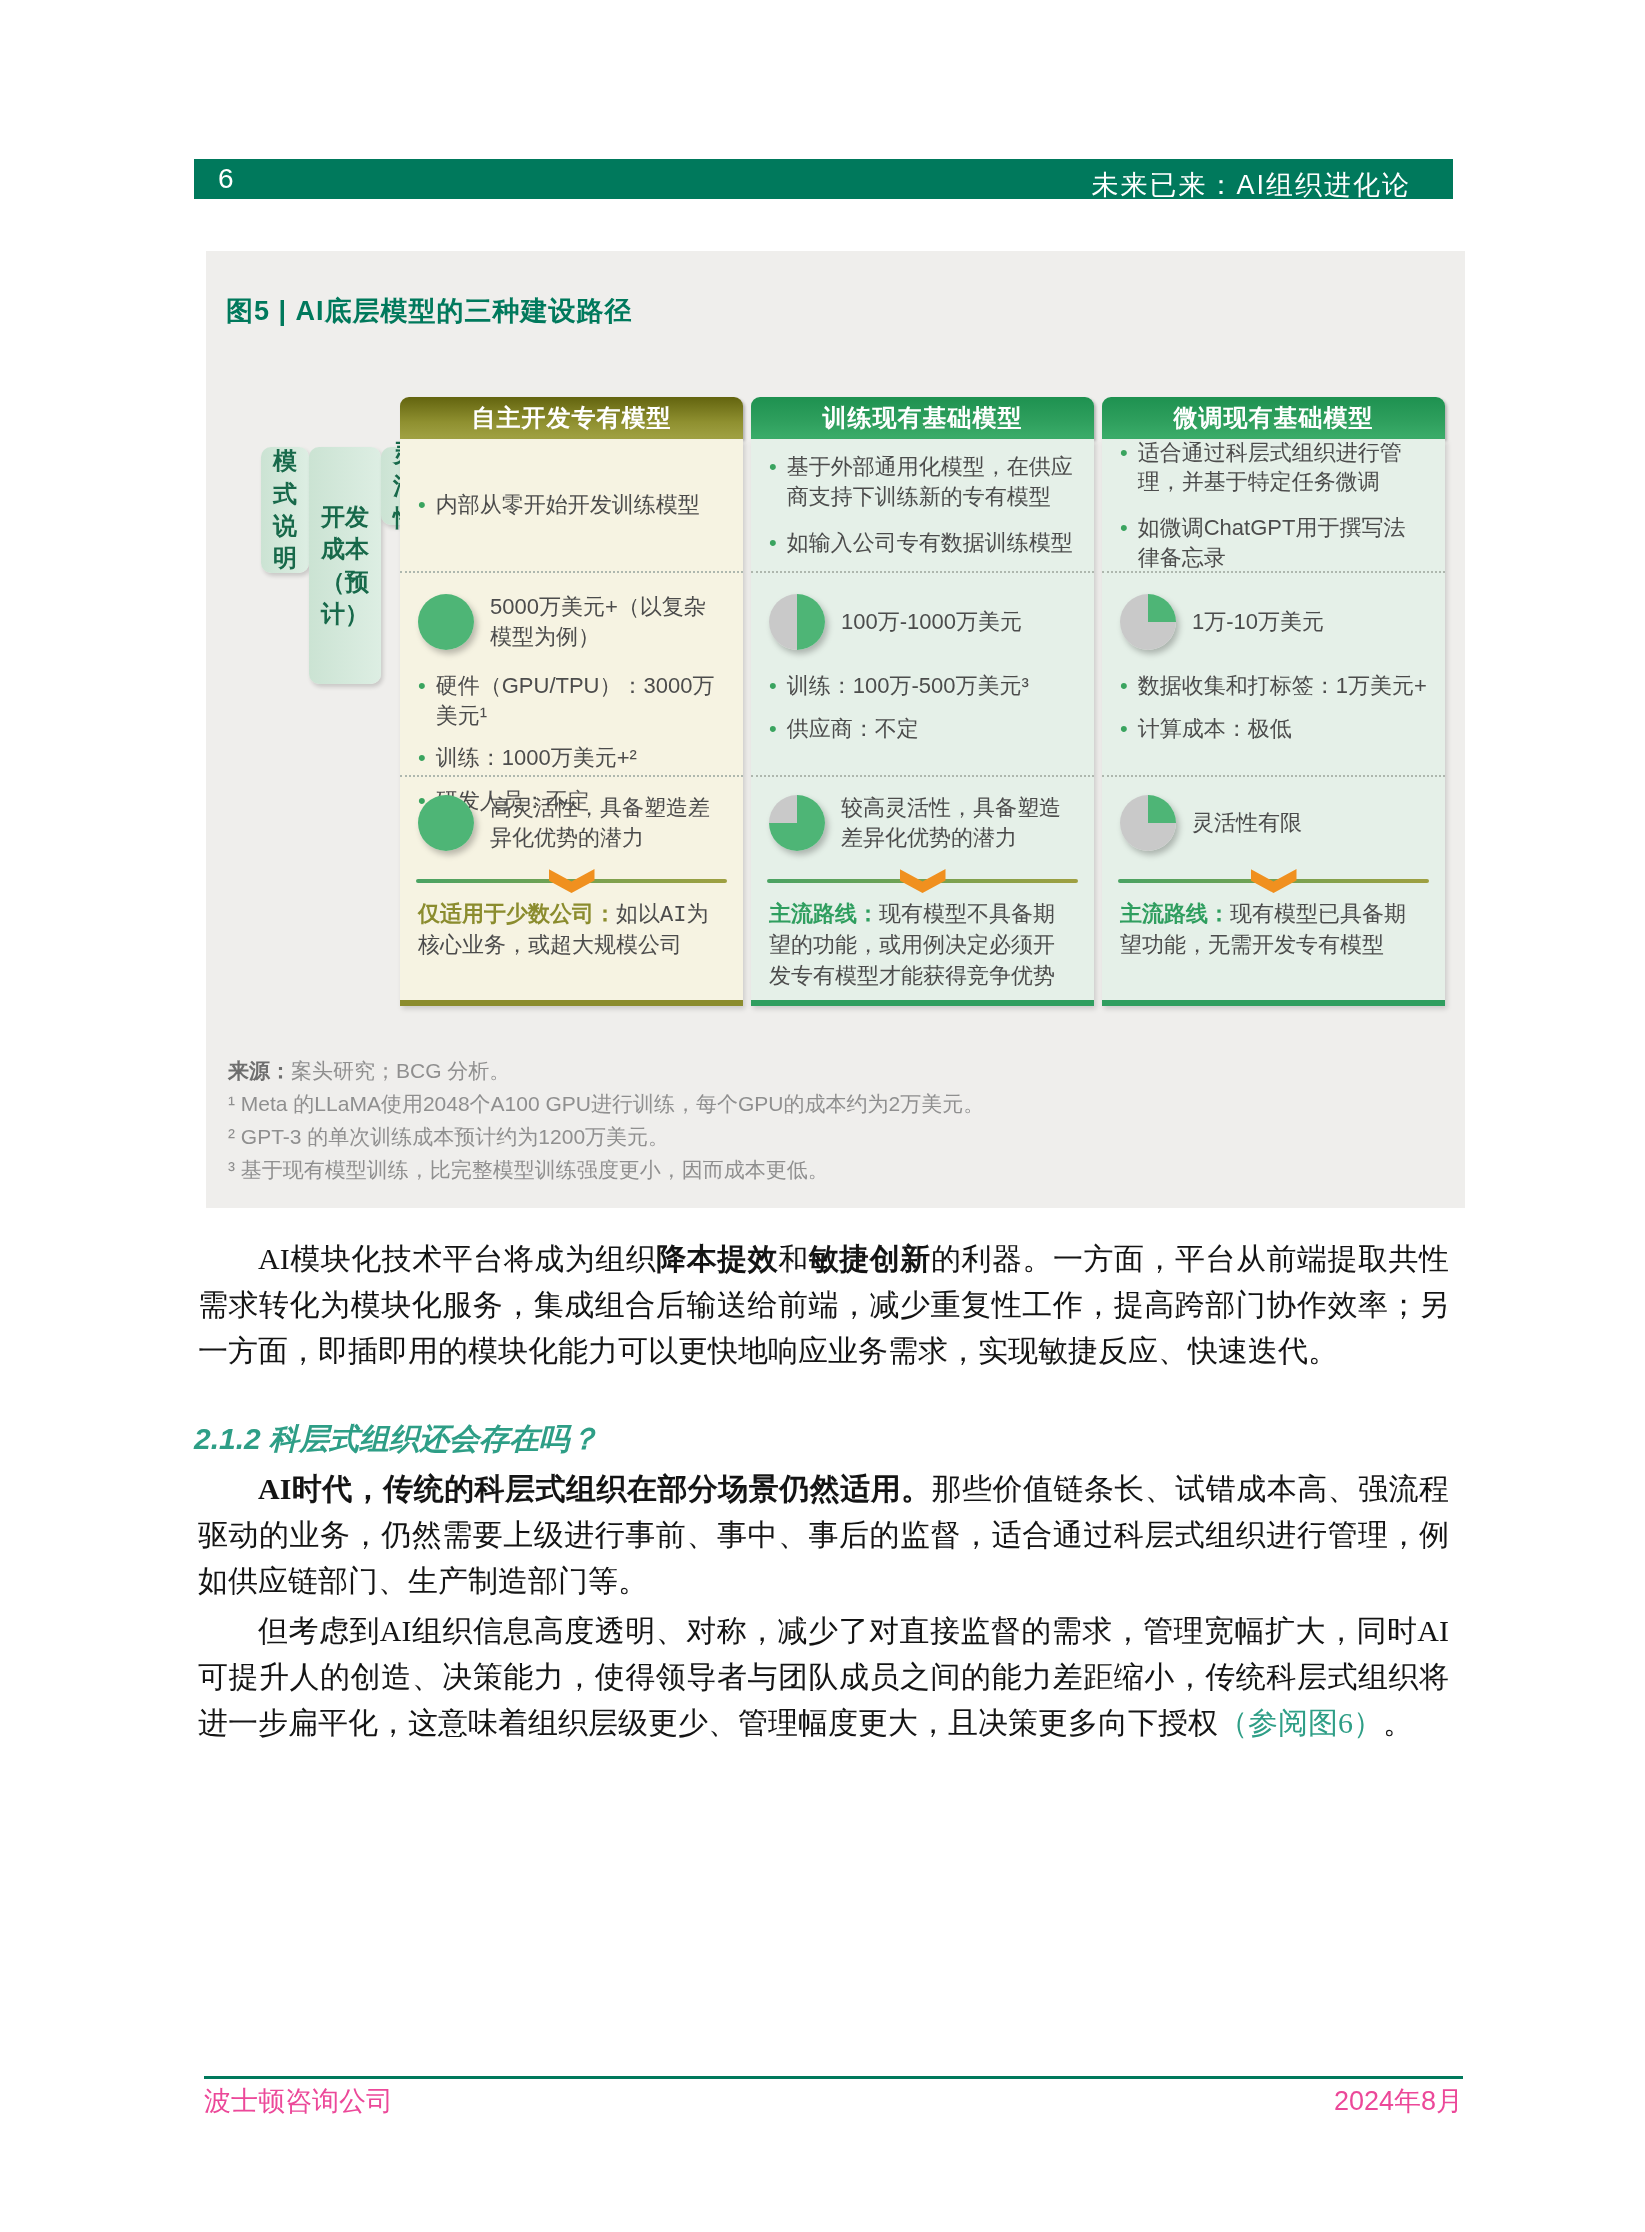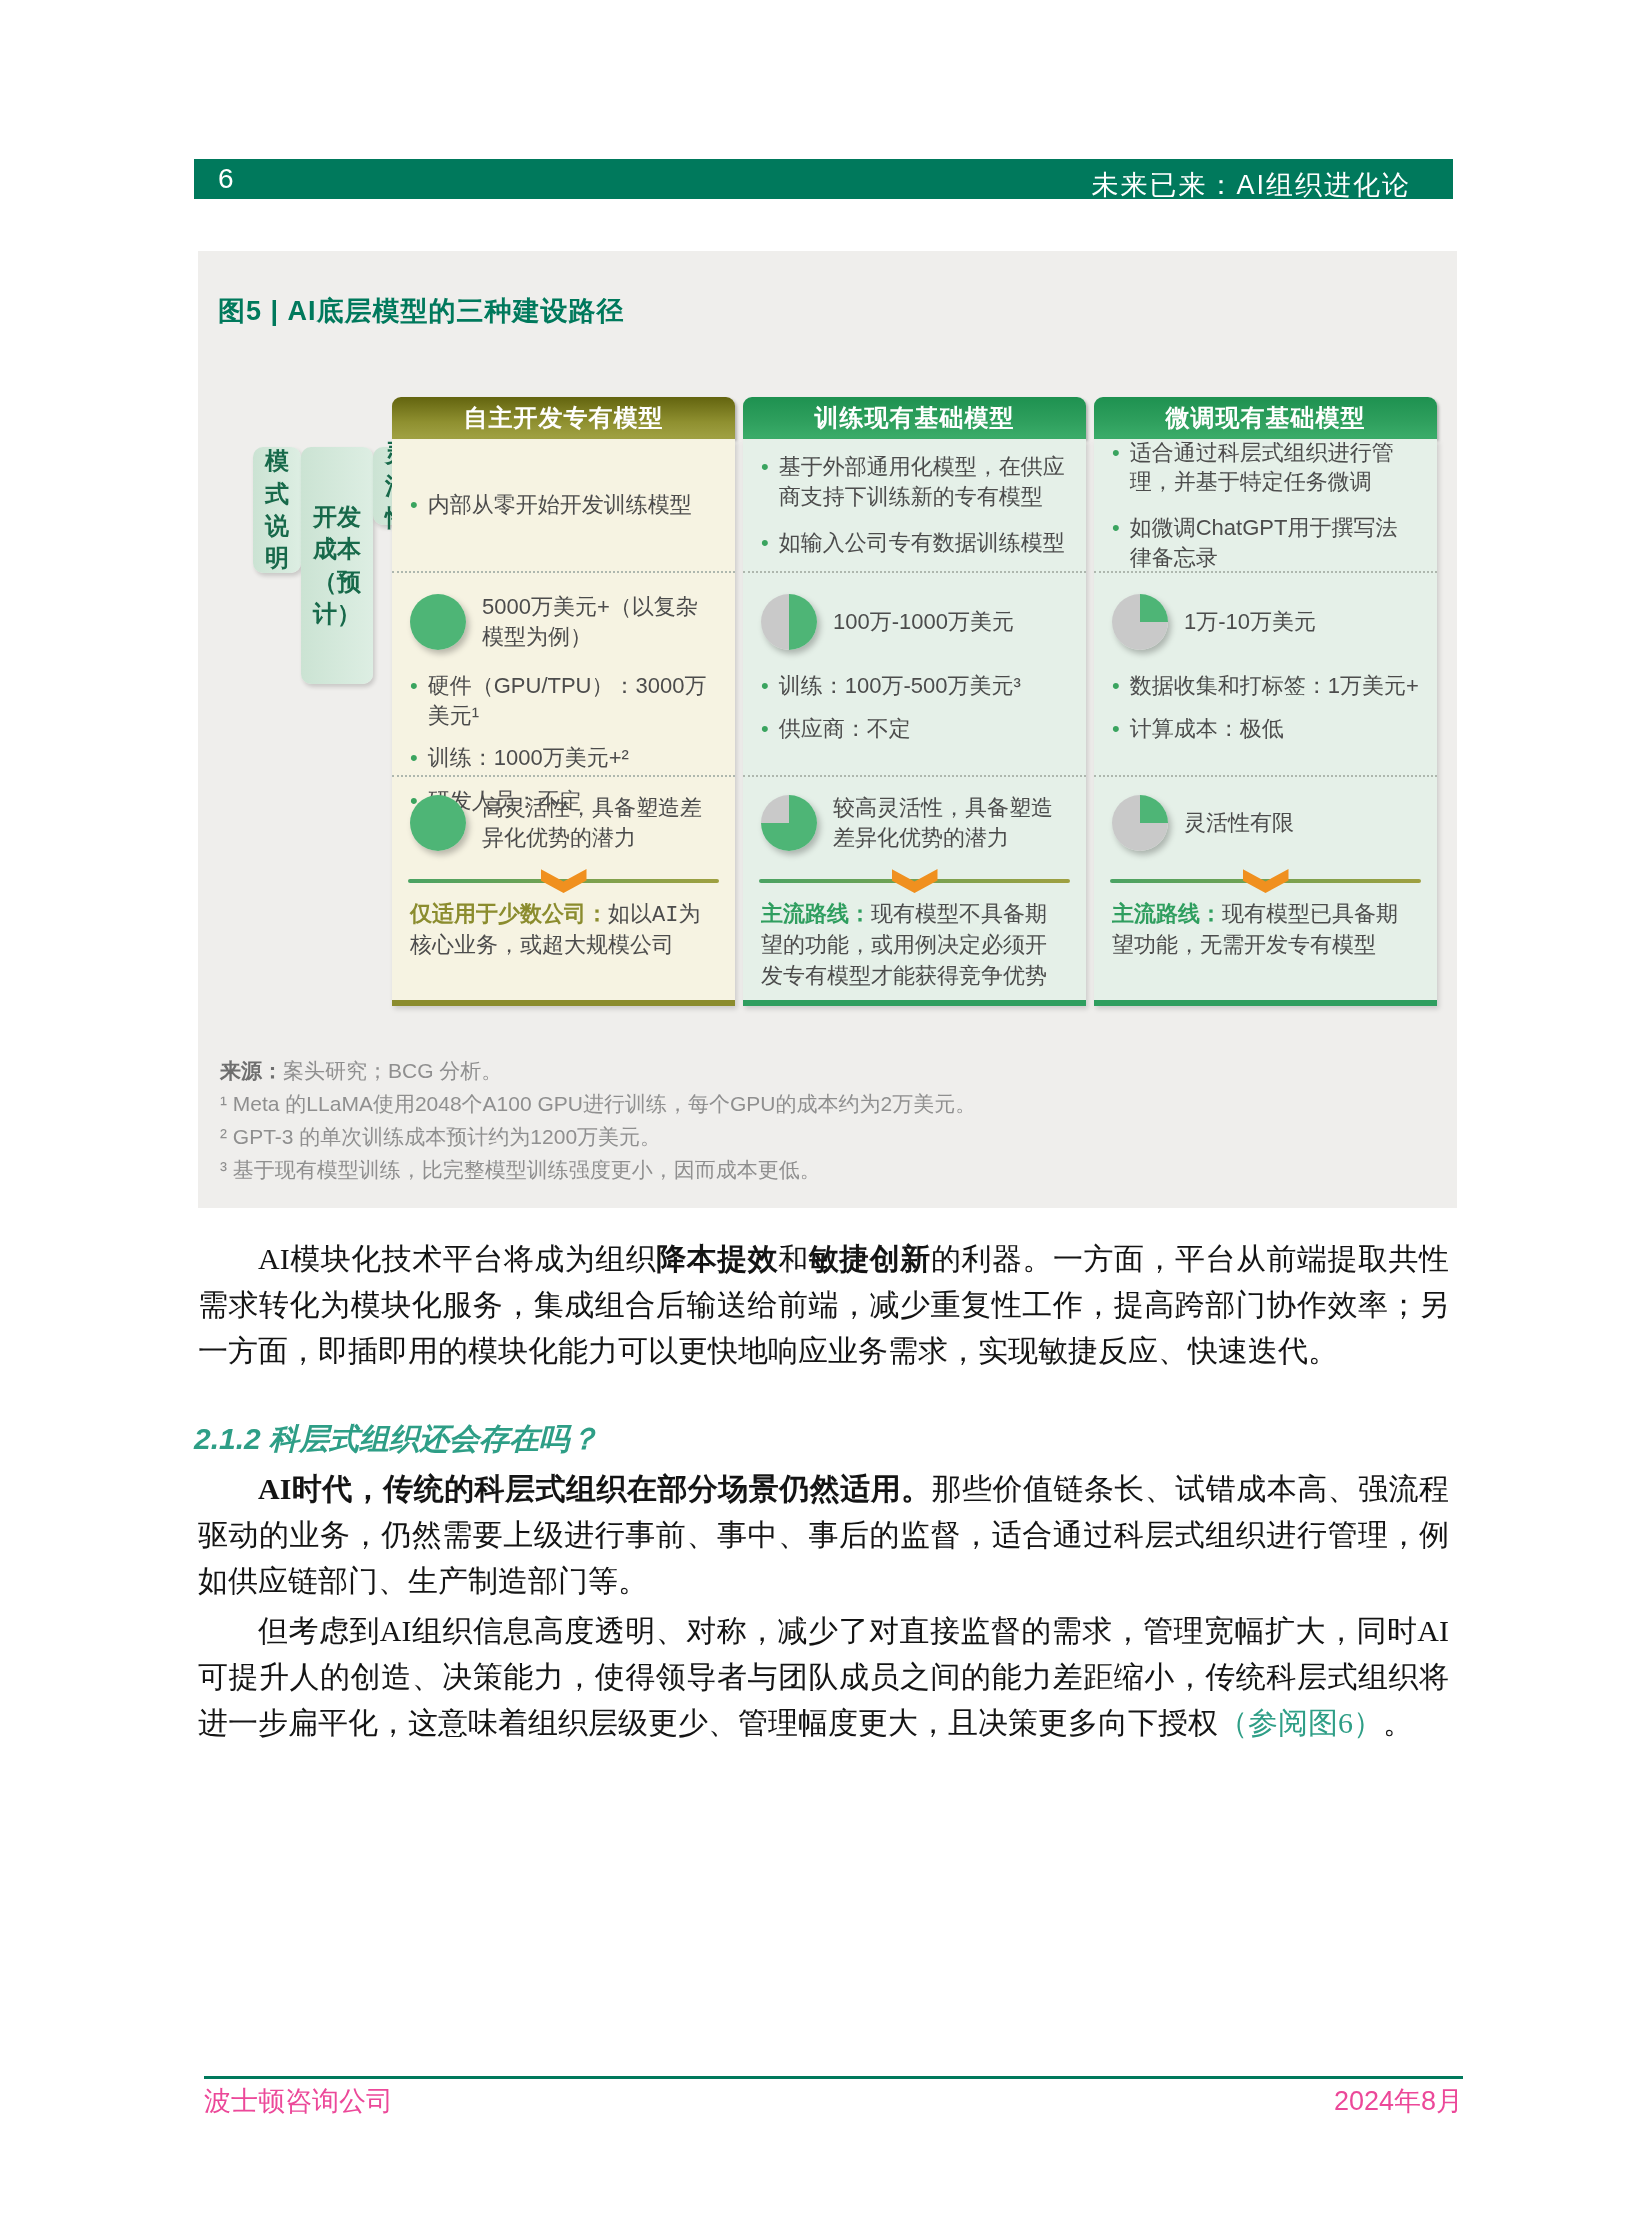--- a/index.html
+++ b/index.html
@@ -7,21 +7,21 @@
         font-family:"Liberation Sans","DejaVu Sans",sans-serif;}
 
   
   .header-bar{position:absolute;left:194px;top:159px;width:1259px;height:40px;background:#00795c;
               color:#fff;display:flex;align-items:center;justify-content:space-between;
               padding:0 42px 0 24px;box-sizing:border-box;}
   .header-page-num{font-size:28px;font-weight:400;}
   .header-title{font-size:27px;letter-spacing:2px;margin-top:11px;}
 
   
-  .figure{position:absolute;left:198px;top:251px;width:1259px;background:#efeeec;
+  .figure{position:absolute;left:206px;top:251px;width:1259px;background:#efeeec;
           box-sizing:border-box;padding:42px 12px 22px 20px;}
   .fig-title{color:#00795c;font-size:27px;font-weight:bold;letter-spacing:1px;}
 
   .fig-table{display:grid;grid-template-columns:131px 343px 343px 343px;column-gap:8px;margin:68px 0 0 35px;}
 
   .label-col{display:flex;flex-direction:row;padding-top:50px;}
   .row-label{background:linear-gradient(90deg,#cbe3d3,#ddeee3);border-radius:10px;
              box-shadow:2px 3px 4px rgba(0,0,0,.16);color:#17694a;font-weight:bold;font-size:24px;
              display:flex;align-items:center;justify-content:center;text-align:center;line-height:1.35;
              box-sizing:border-box;padding:0 12px;}

